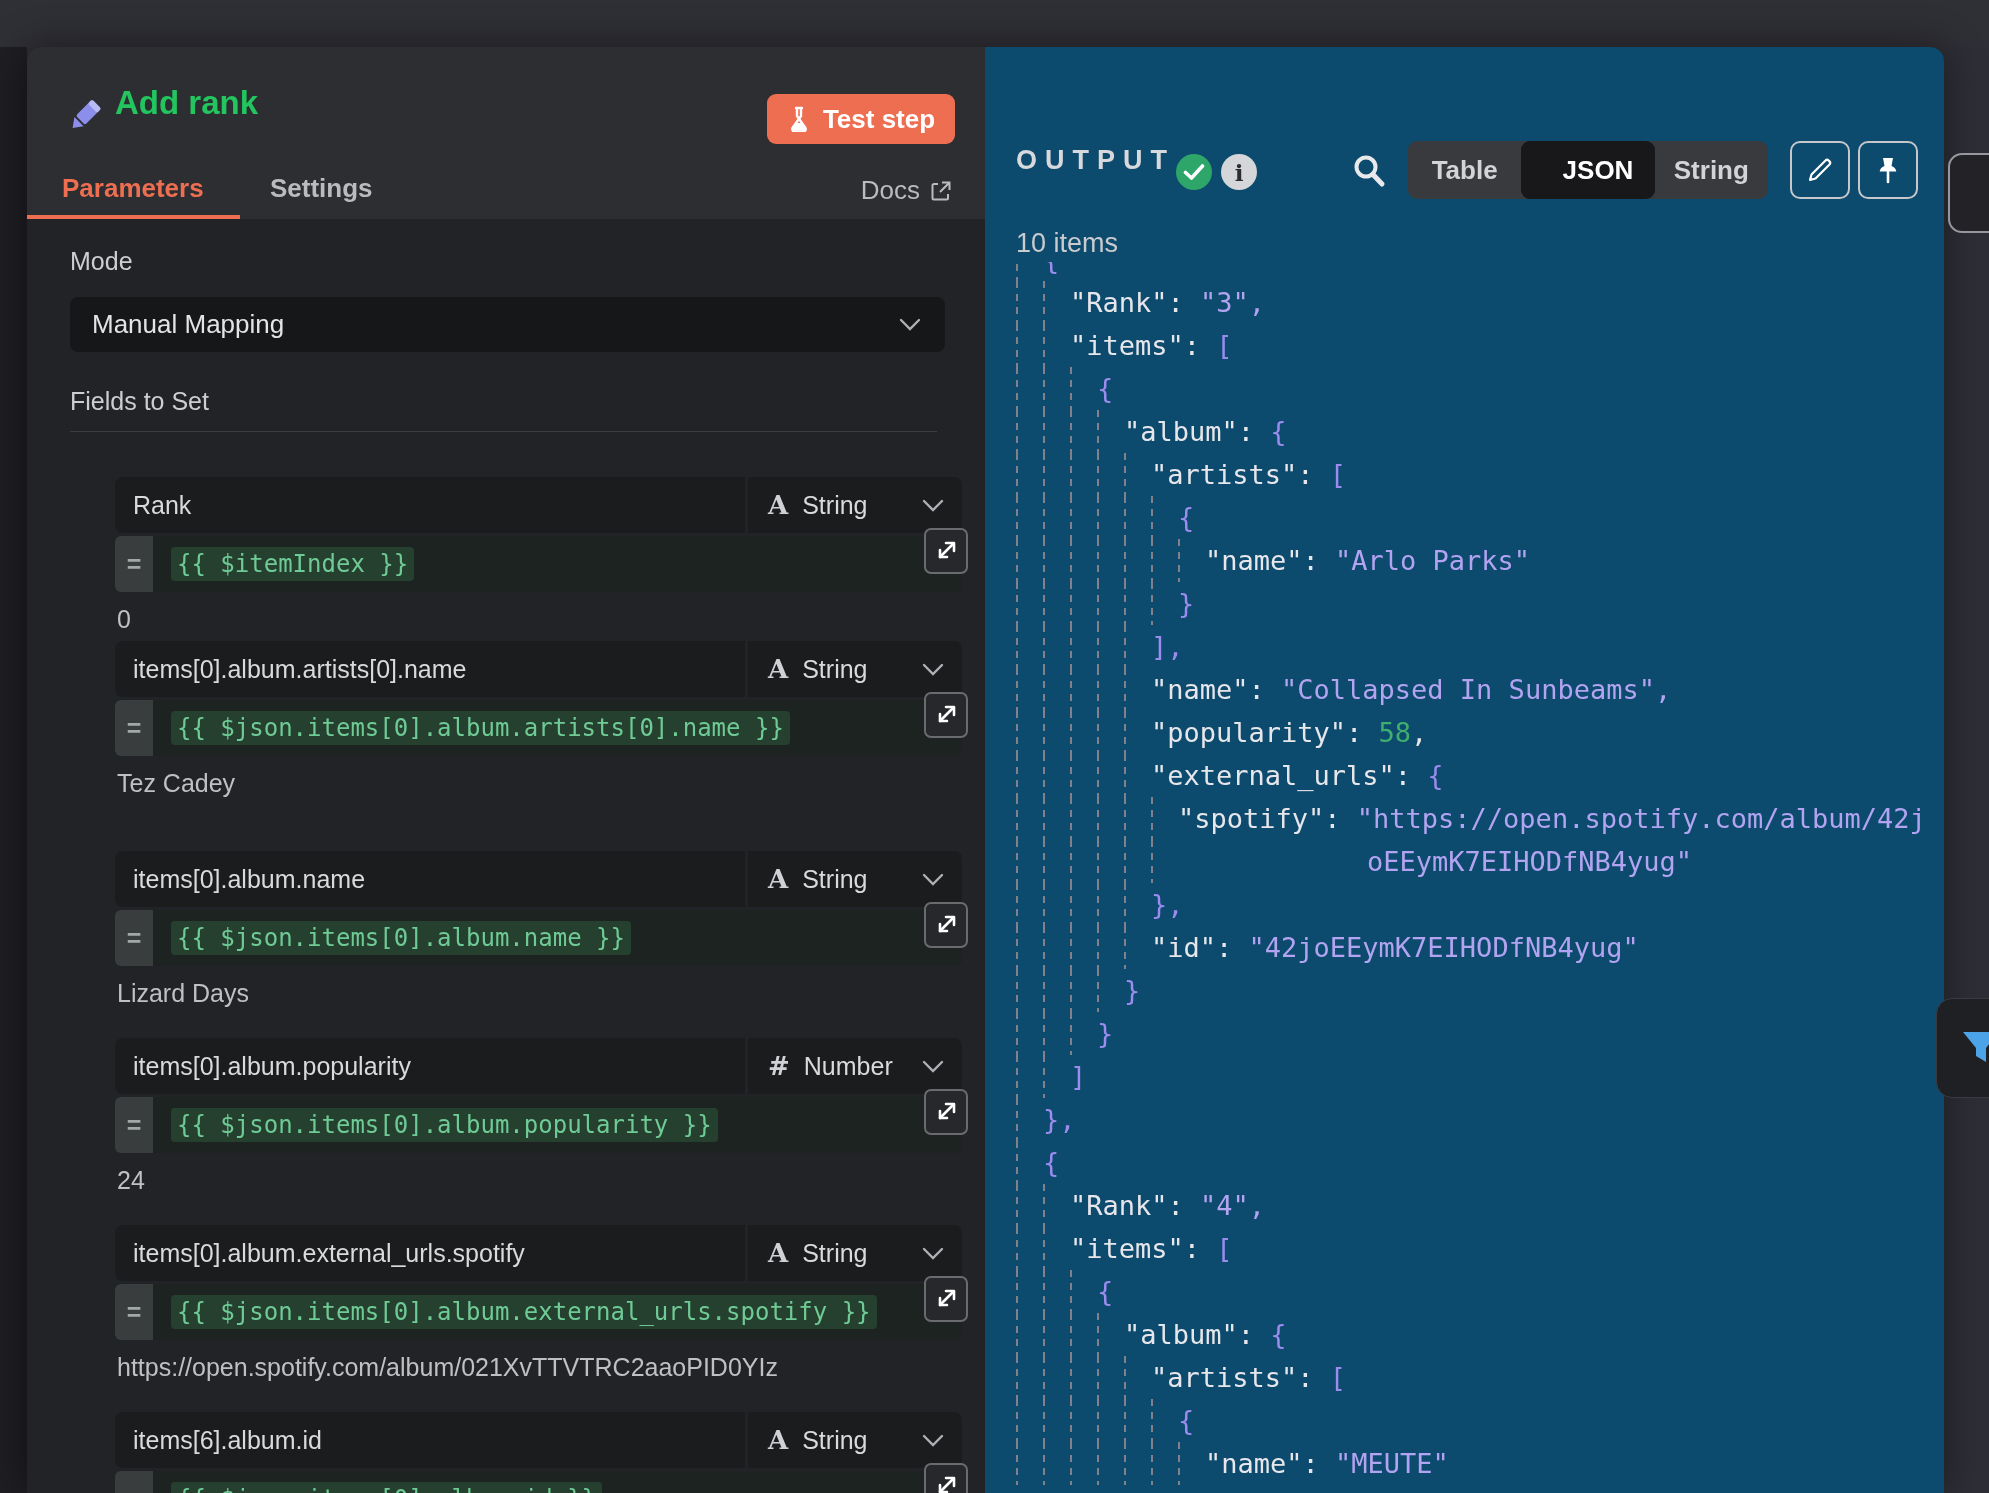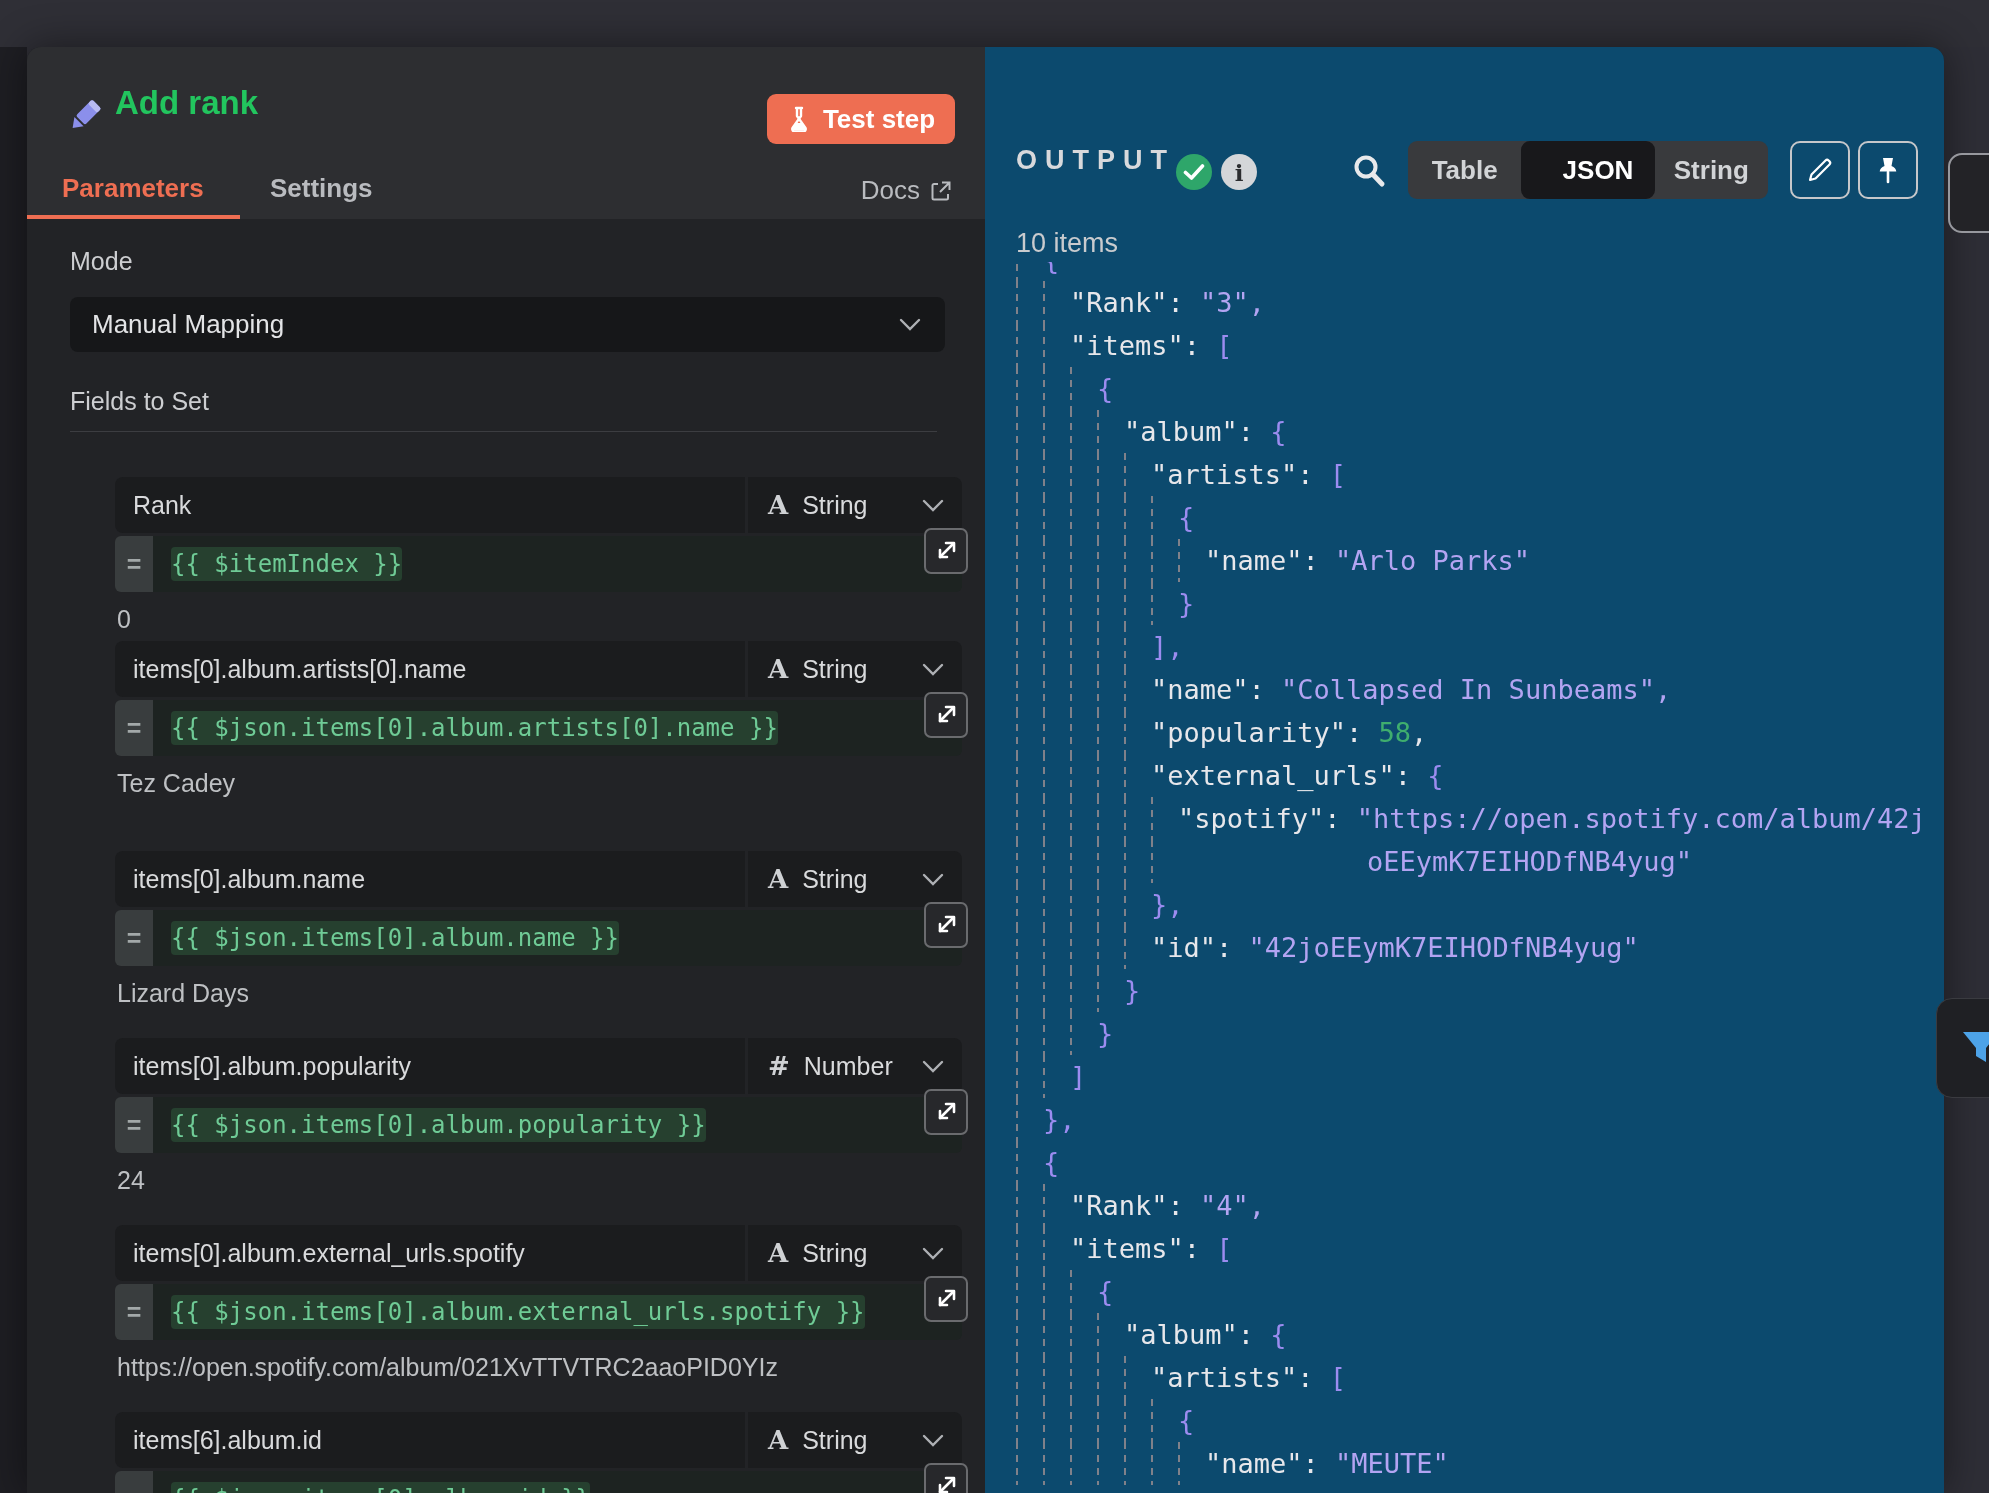--- a/index.html
+++ b/index.html
@@ -63,21 +63,21 @@
   .eq{
     width:38px;background:#393d3e;border-radius:6px 0 0 6px;color:#a2a8a8;
     display:flex;align-items:center;justify-content:center;font-size:25px;font-weight:bold;flex:none;
   }
   .efield{
     flex:1;background:#1d2321;border-radius:0 6px 6px 0;display:flex;align-items:center;
     padding-left:18px;box-sizing:border-box;overflow:hidden;cursor:text;position:relative;
   }
   .efield code{
     font-family:"DejaVu Sans Mono",monospace;font-size:24px;color:#6fcb96;
-    background:#26402f;padding:3px 0;border-radius:4px;white-space:pre;
+    background:#26402f;padding:3px 6px;border-radius:4px;white-space:pre;
   }
   .expand-btn{
     position:absolute;right:-6px;top:51px;width:40px;height:42px;background:#27282b;
     border:2px solid #6a6b6e;border-radius:7px;display:flex;align-items:center;justify-content:center;cursor:pointer;z-index:2;
   }
   .preview{position:absolute;left:2px;top:128px;font-size:25px;color:#bec0c3;white-space:nowrap;}
 
   
   .rpanel{position:absolute;left:958px;top:0;right:0;bottom:0;background:#0c4a6e;}
   .out-title{position:absolute;left:31px;top:98px;font-size:27px;font-weight:bold;letter-spacing:8px;color:#d8d9dc;}

